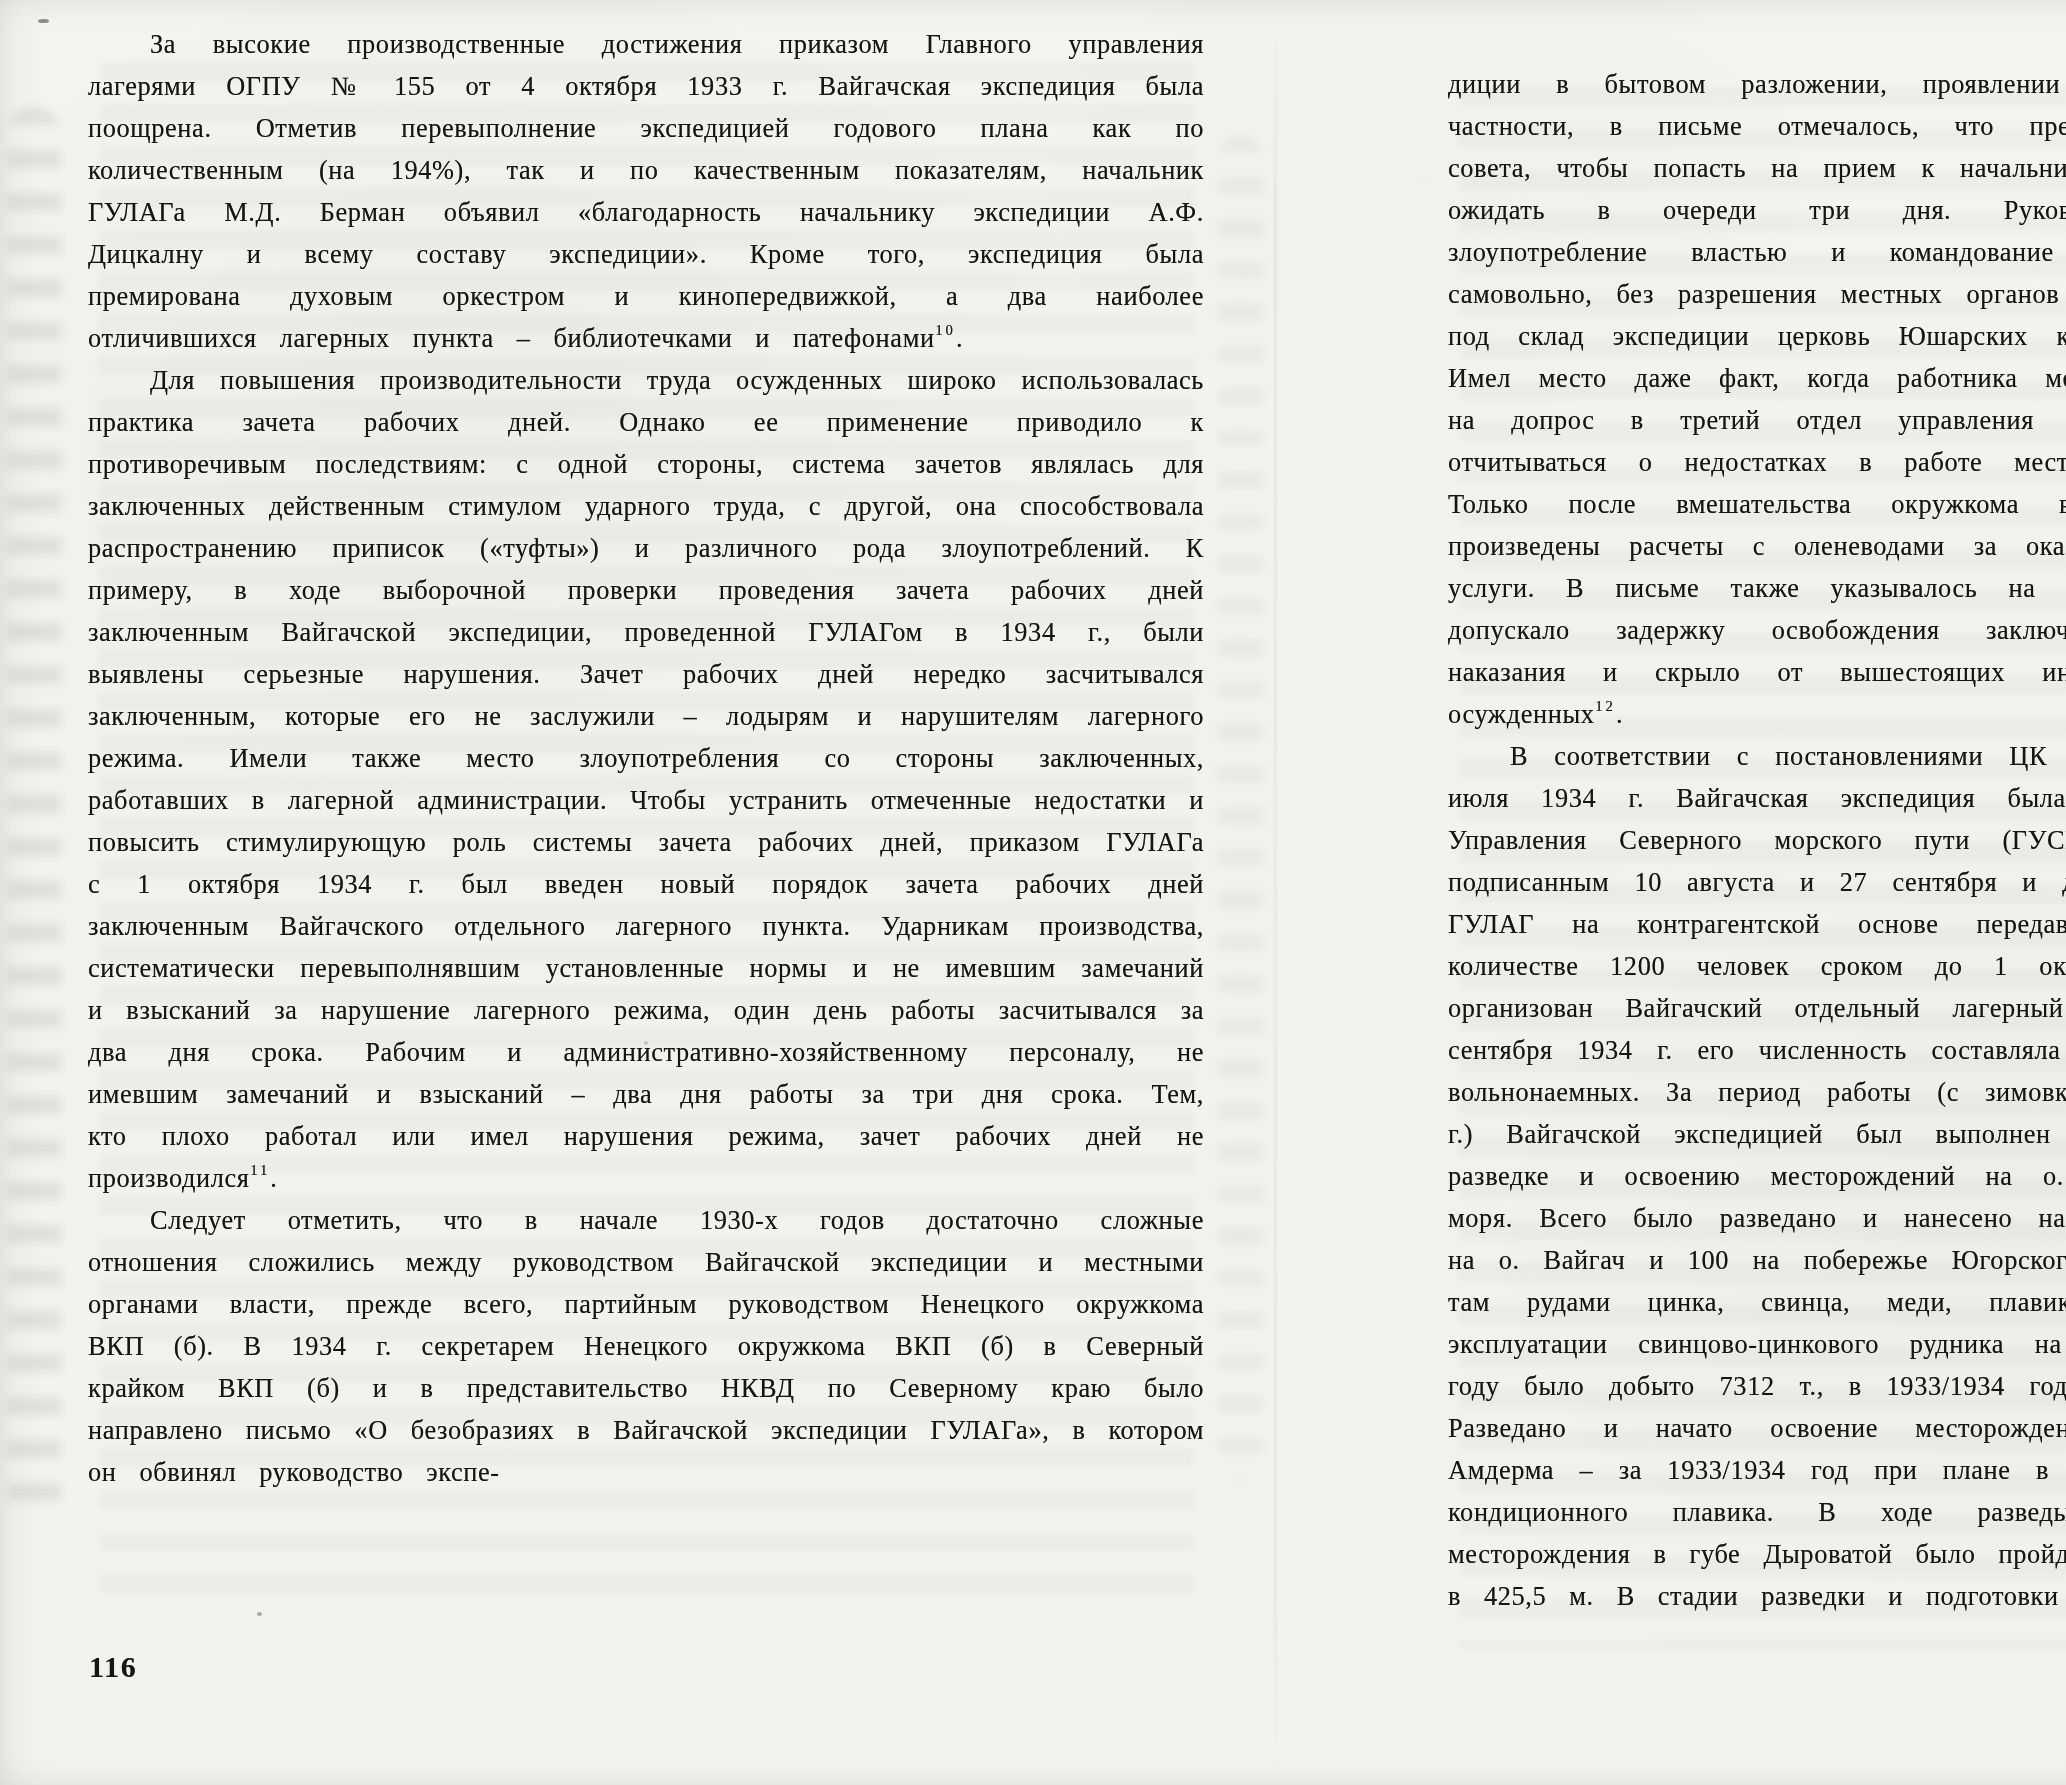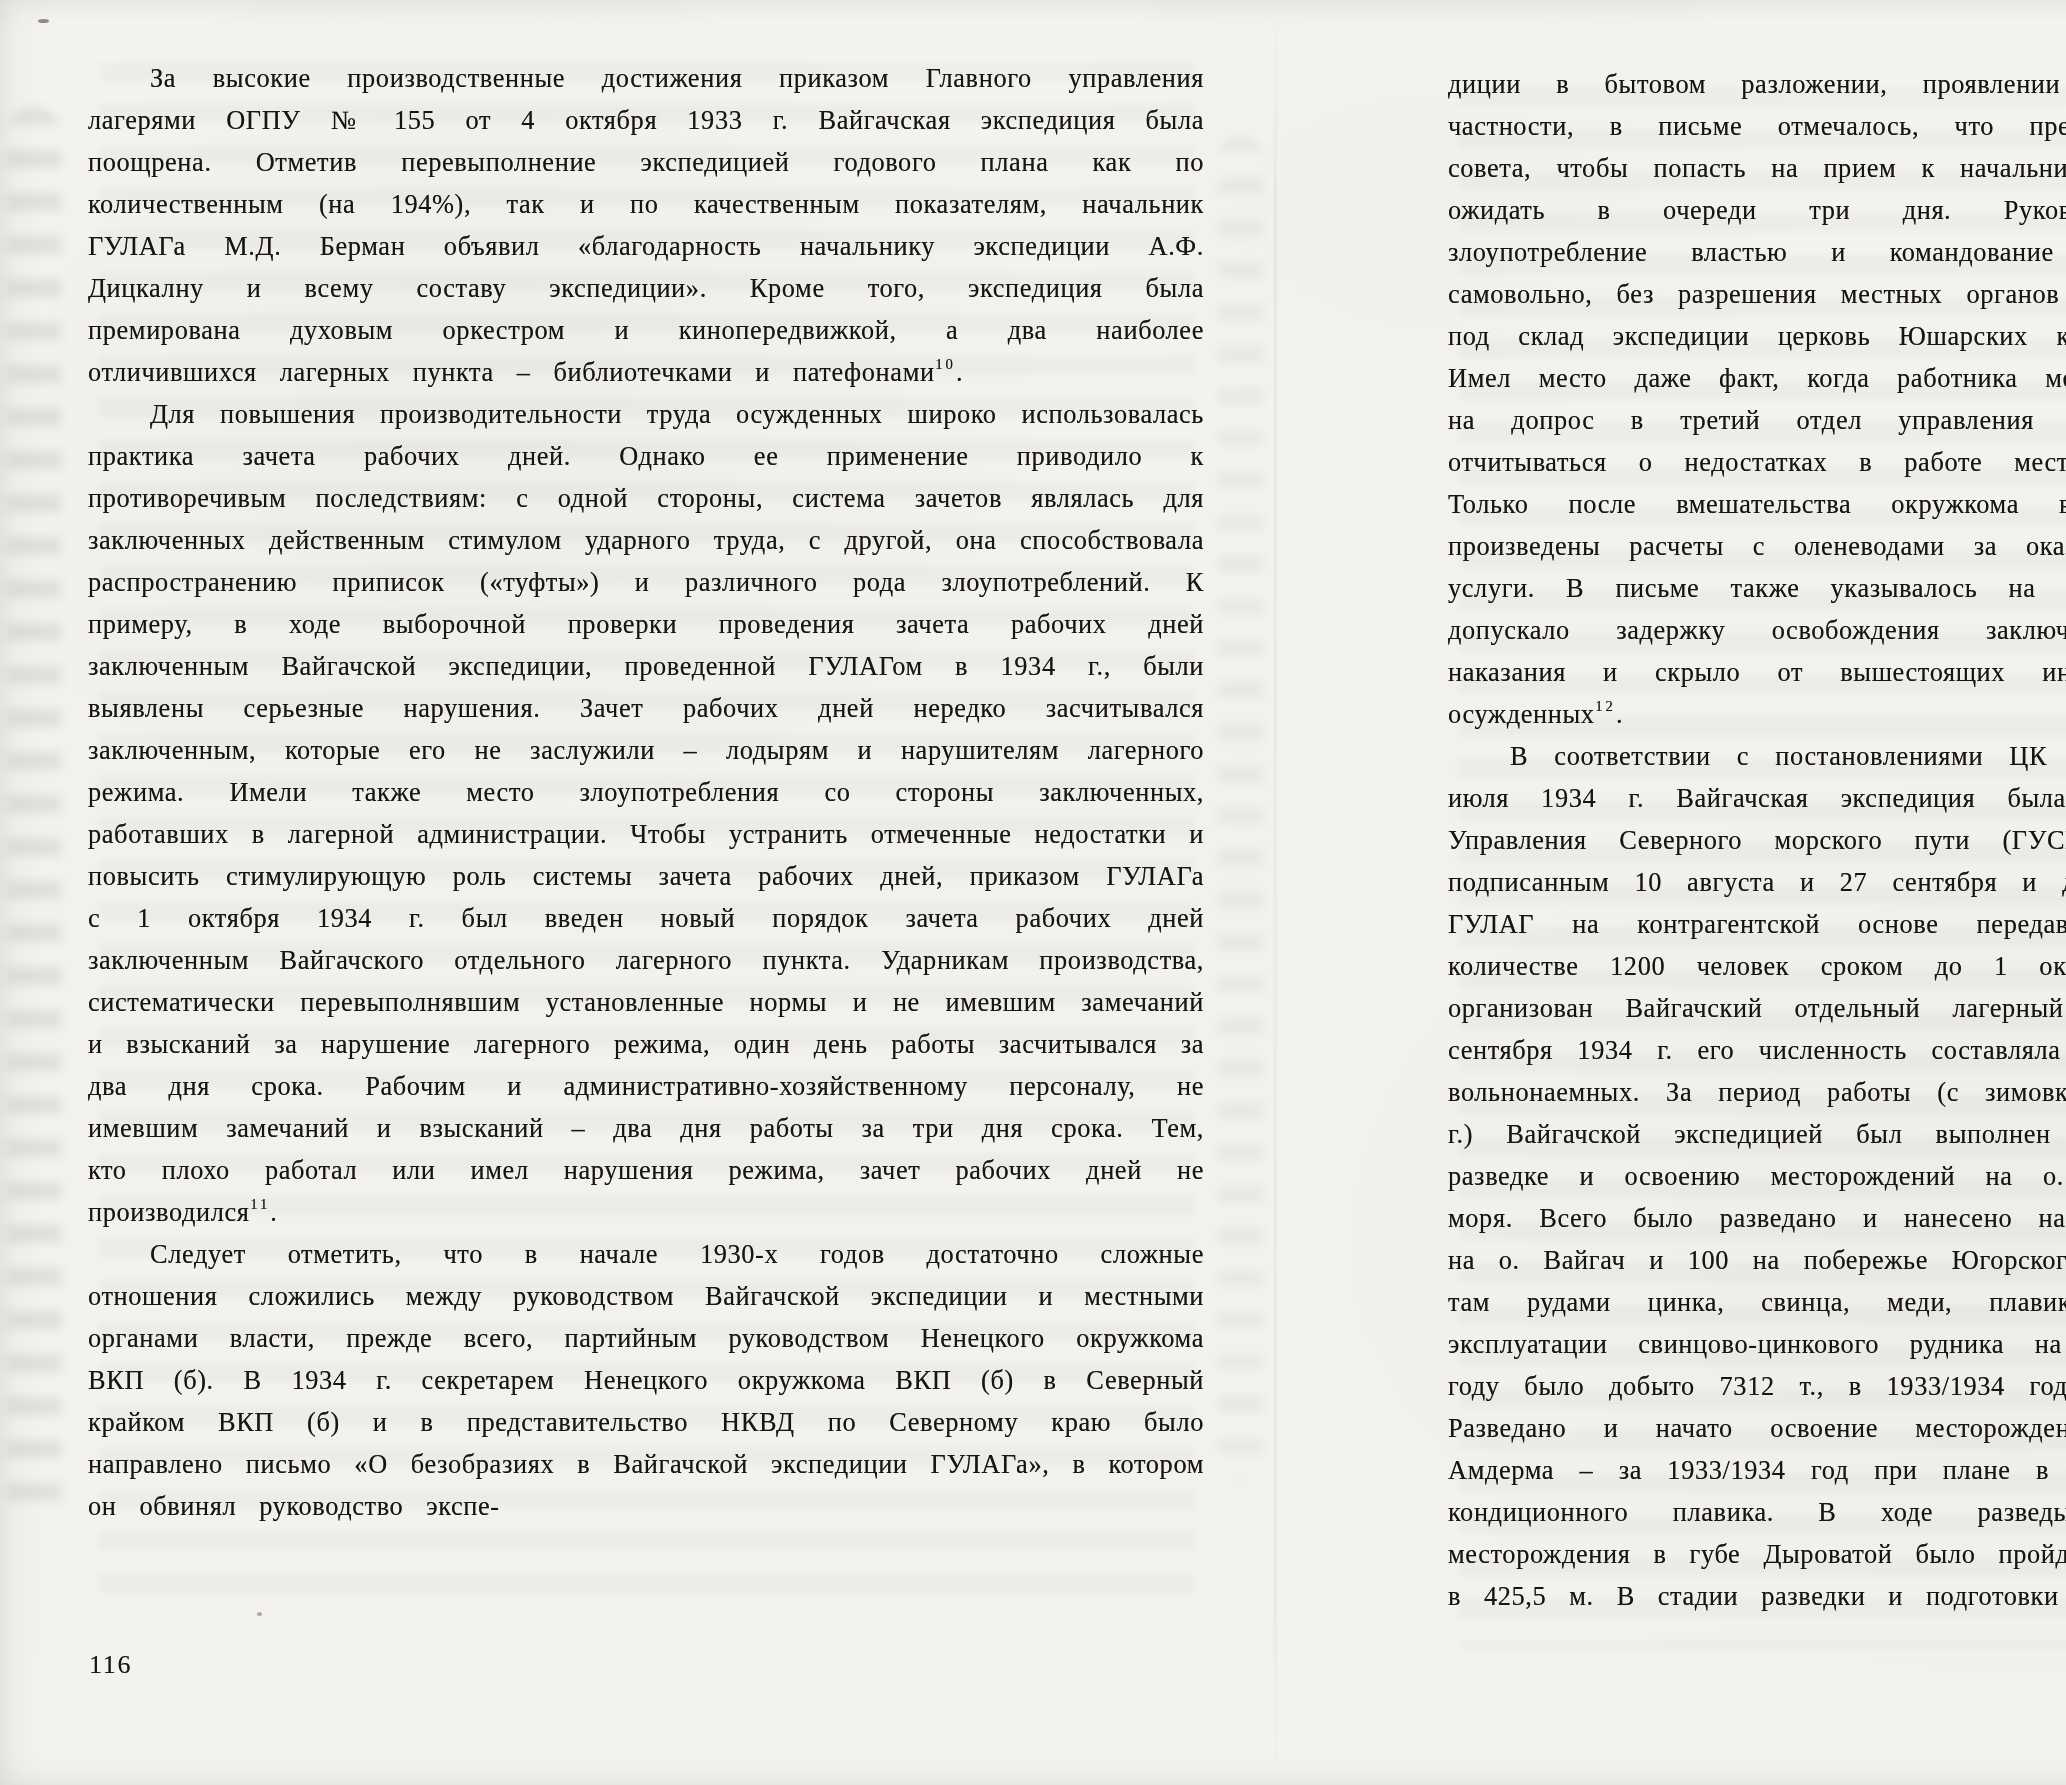--- a/index.html
+++ b/index.html
@@ -32,37 +32,38 @@
   
   .textblock {
     position: absolute;
     text-align: justify;
     font-size: 26.4px;
     line-height: 42px;
     letter-spacing: 0.6px;
     word-spacing: 15.7px;
     text-shadow: 0 0 0.4px rgba(25,22,18,0.55);
   }
-  .textblock.left  { left: 88px;  top: 57px;  width: 1116px; }
+  .textblock.left  { left: 88px;  top: 23px;  width: 1116px; }
   .textblock.right { left: 1448px; top: 63px; width: 1065px; }
   .para { margin: 0; }
   .para.indent { text-indent: 62px; }
   sup.fn {
     font-size: 0.56em;
     line-height: 0;
     vertical-align: 12.4px;
     letter-spacing: 0.20em;
     margin-left: 0.04em;
   }
   
   .pagenum {
     position: absolute;
-    font-size: 26px;
+    font-size: 30px;
     letter-spacing: 1.7px;
     text-shadow: 0 0 0.4px rgba(25,22,18,0.5);
+    font-weight: bold;
   }
   .pn-left  { left: 89px;  top: 1650px; }
   
   .seam {
     position: absolute;
     left: 1275px; top: 0; width: 1.2px; height: 1786px;
     background: linear-gradient(180deg,
       rgba(150,145,135,0) 0%,
       rgba(140,135,125,0.30) 12%,
       rgba(140,135,125,0.22) 55%,

